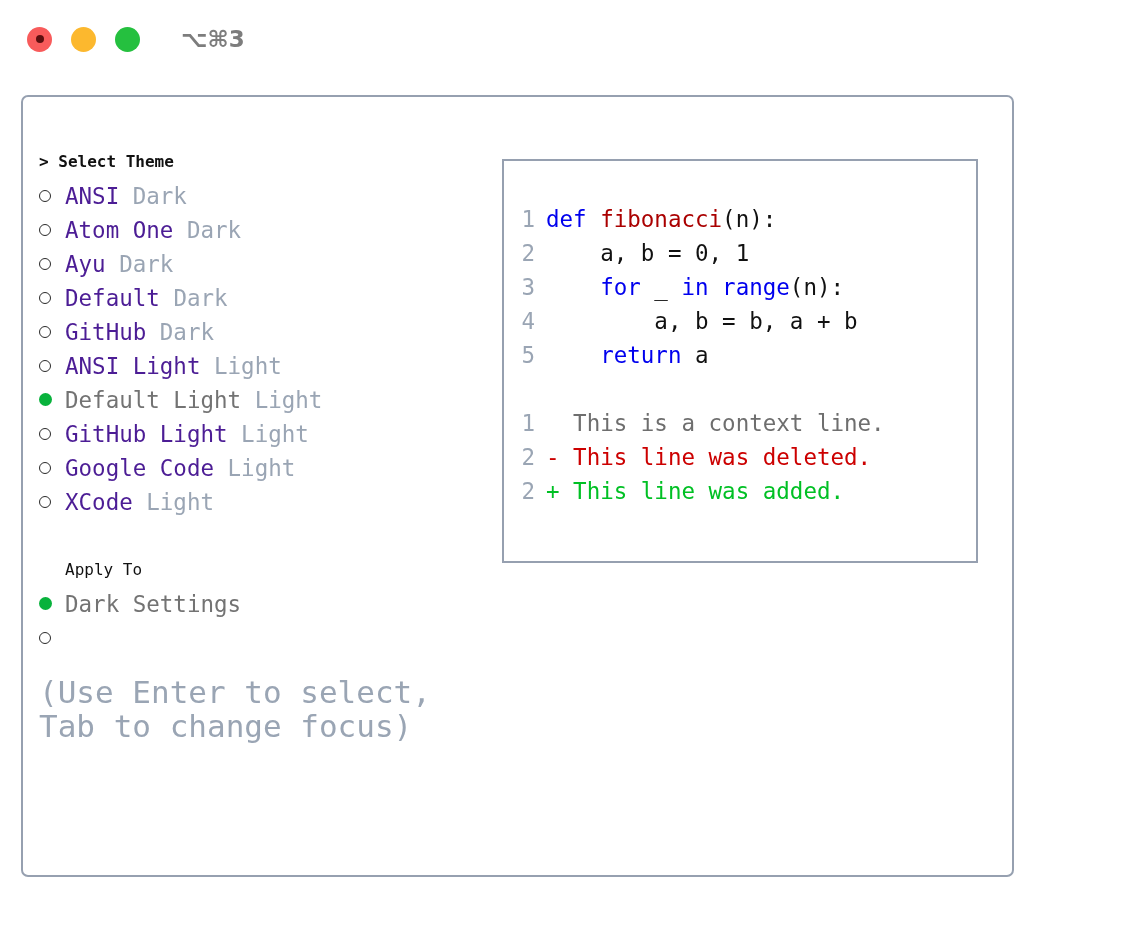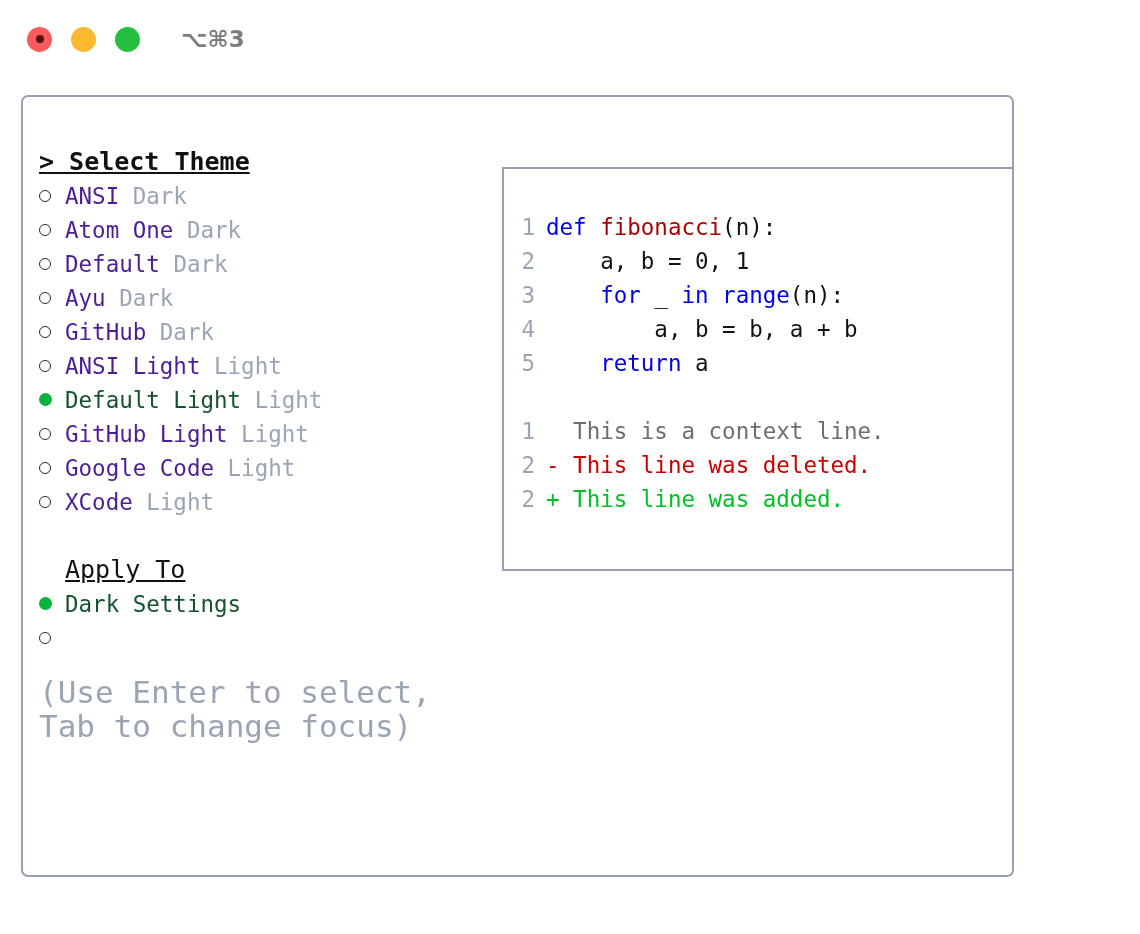--- a/index.html
+++ b/index.html
@@ -77,25 +77,24 @@
   }
 
   
   .left-col {
     position: absolute;
     left: 16px;
     top: 48px;
     width: 440px;
   }
   .section-head {
-    font-size: 25px;
+    font-size: 16px;
     color: #111111;
     line-height: 34px;
     white-space: pre;
-    text-decoration: underline;
   }
   .section-head.bold { font-weight: bold; }
 
   .opt {
     font-size: 22.5px;
     line-height: 34px;
     color: #1d1d1d;
     white-space: pre;
     display: block;
   }
@@ -114,21 +113,21 @@
   }
   .marker .filled {
     display: inline-block;
     width: 13px;
     height: 13px;
     border-radius: 50%;
     background: #08b23c;
     vertical-align: 2px;
   }
   .opt .name { color: #4c1d95; }
-  .opt.selected .name { color: #14532d; margin-top: 29px; }
+  .opt.selected .name { color: #737373; margin-top: 29px; }
   .opt .variant { color: #9aa5b4; }
 
   .spacer-sm { height: 34px; }
   .spacer-xs { height: 20px; }
 
   .hint {
     font-size: 31px;
     line-height: 34px;
     color: #9aa5b4;
     width: 404px;
@@ -140,22 +139,22 @@
     left: 479px;
     top: 48px;
     width: 500px;
   }
   .preview-title {
     font-size: 22.5px;
     color: #111111;
     line-height: 34px;
   }
   .preview-box {
-    margin-top: 22px;
-    width: 512px;
+    margin-top: 14px;
+    width: 476px;
     height: 404px;
     border: 2px solid #96a0b0;
     box-sizing: border-box;
     background: #ffffff;
     position: relative;
   }
   .code {
     position: absolute;
     left: 7px;
     top: 41px;
@@ -193,22 +192,22 @@
 </div>
 
 <div class="panel">
   <div class="columns">
 
     <div class="left-col">
       <div class="section-head bold">&gt; Select Theme</div>
       <div id="theme-options">
           <div class="opt"><span class="marker"><span class="hollow"></span></span><span class="name">ANSI</span><span class="name"> </span><span class="variant">Dark</span></div>
           <div class="opt"><span class="marker"><span class="hollow"></span></span><span class="name">Atom One</span><span class="name"> </span><span class="variant">Dark</span></div>
+          <div class="opt"><span class="marker"><span class="hollow"></span></span><span class="name">Ayu</span><span class="name"> </span><span class="variant">Dark</span></div>
           <div class="opt"><span class="marker"><span class="hollow"></span></span><span class="name">Default</span><span class="name"> </span><span class="variant">Dark</span></div>
-          <div class="opt"><span class="marker"><span class="hollow"></span></span><span class="name">Ayu</span><span class="name"> </span><span class="variant">Dark</span></div>
           <div class="opt"><span class="marker"><span class="hollow"></span></span><span class="name">GitHub</span><span class="name"> </span><span class="variant">Dark</span></div>
           <div class="opt"><span class="marker"><span class="hollow"></span></span><span class="name">ANSI Light</span><span class="name"> </span><span class="variant">Light</span></div>
           <div class="opt selected"><span class="marker"><span class="filled"></span></span><span class="name">Default Light</span><span class="name"> </span><span class="variant">Light</span></div>
           <div class="opt"><span class="marker"><span class="hollow"></span></span><span class="name">GitHub Light</span><span class="name"> </span><span class="variant">Light</span></div>
           <div class="opt"><span class="marker"><span class="hollow"></span></span><span class="name">Google Code</span><span class="name"> </span><span class="variant">Light</span></div>
           <div class="opt"><span class="marker"><span class="hollow"></span></span><span class="name">XCode</span><span class="name"> </span><span class="variant">Light</span></div>
         </div>
 
       <div class="spacer-sm"></div>
 

